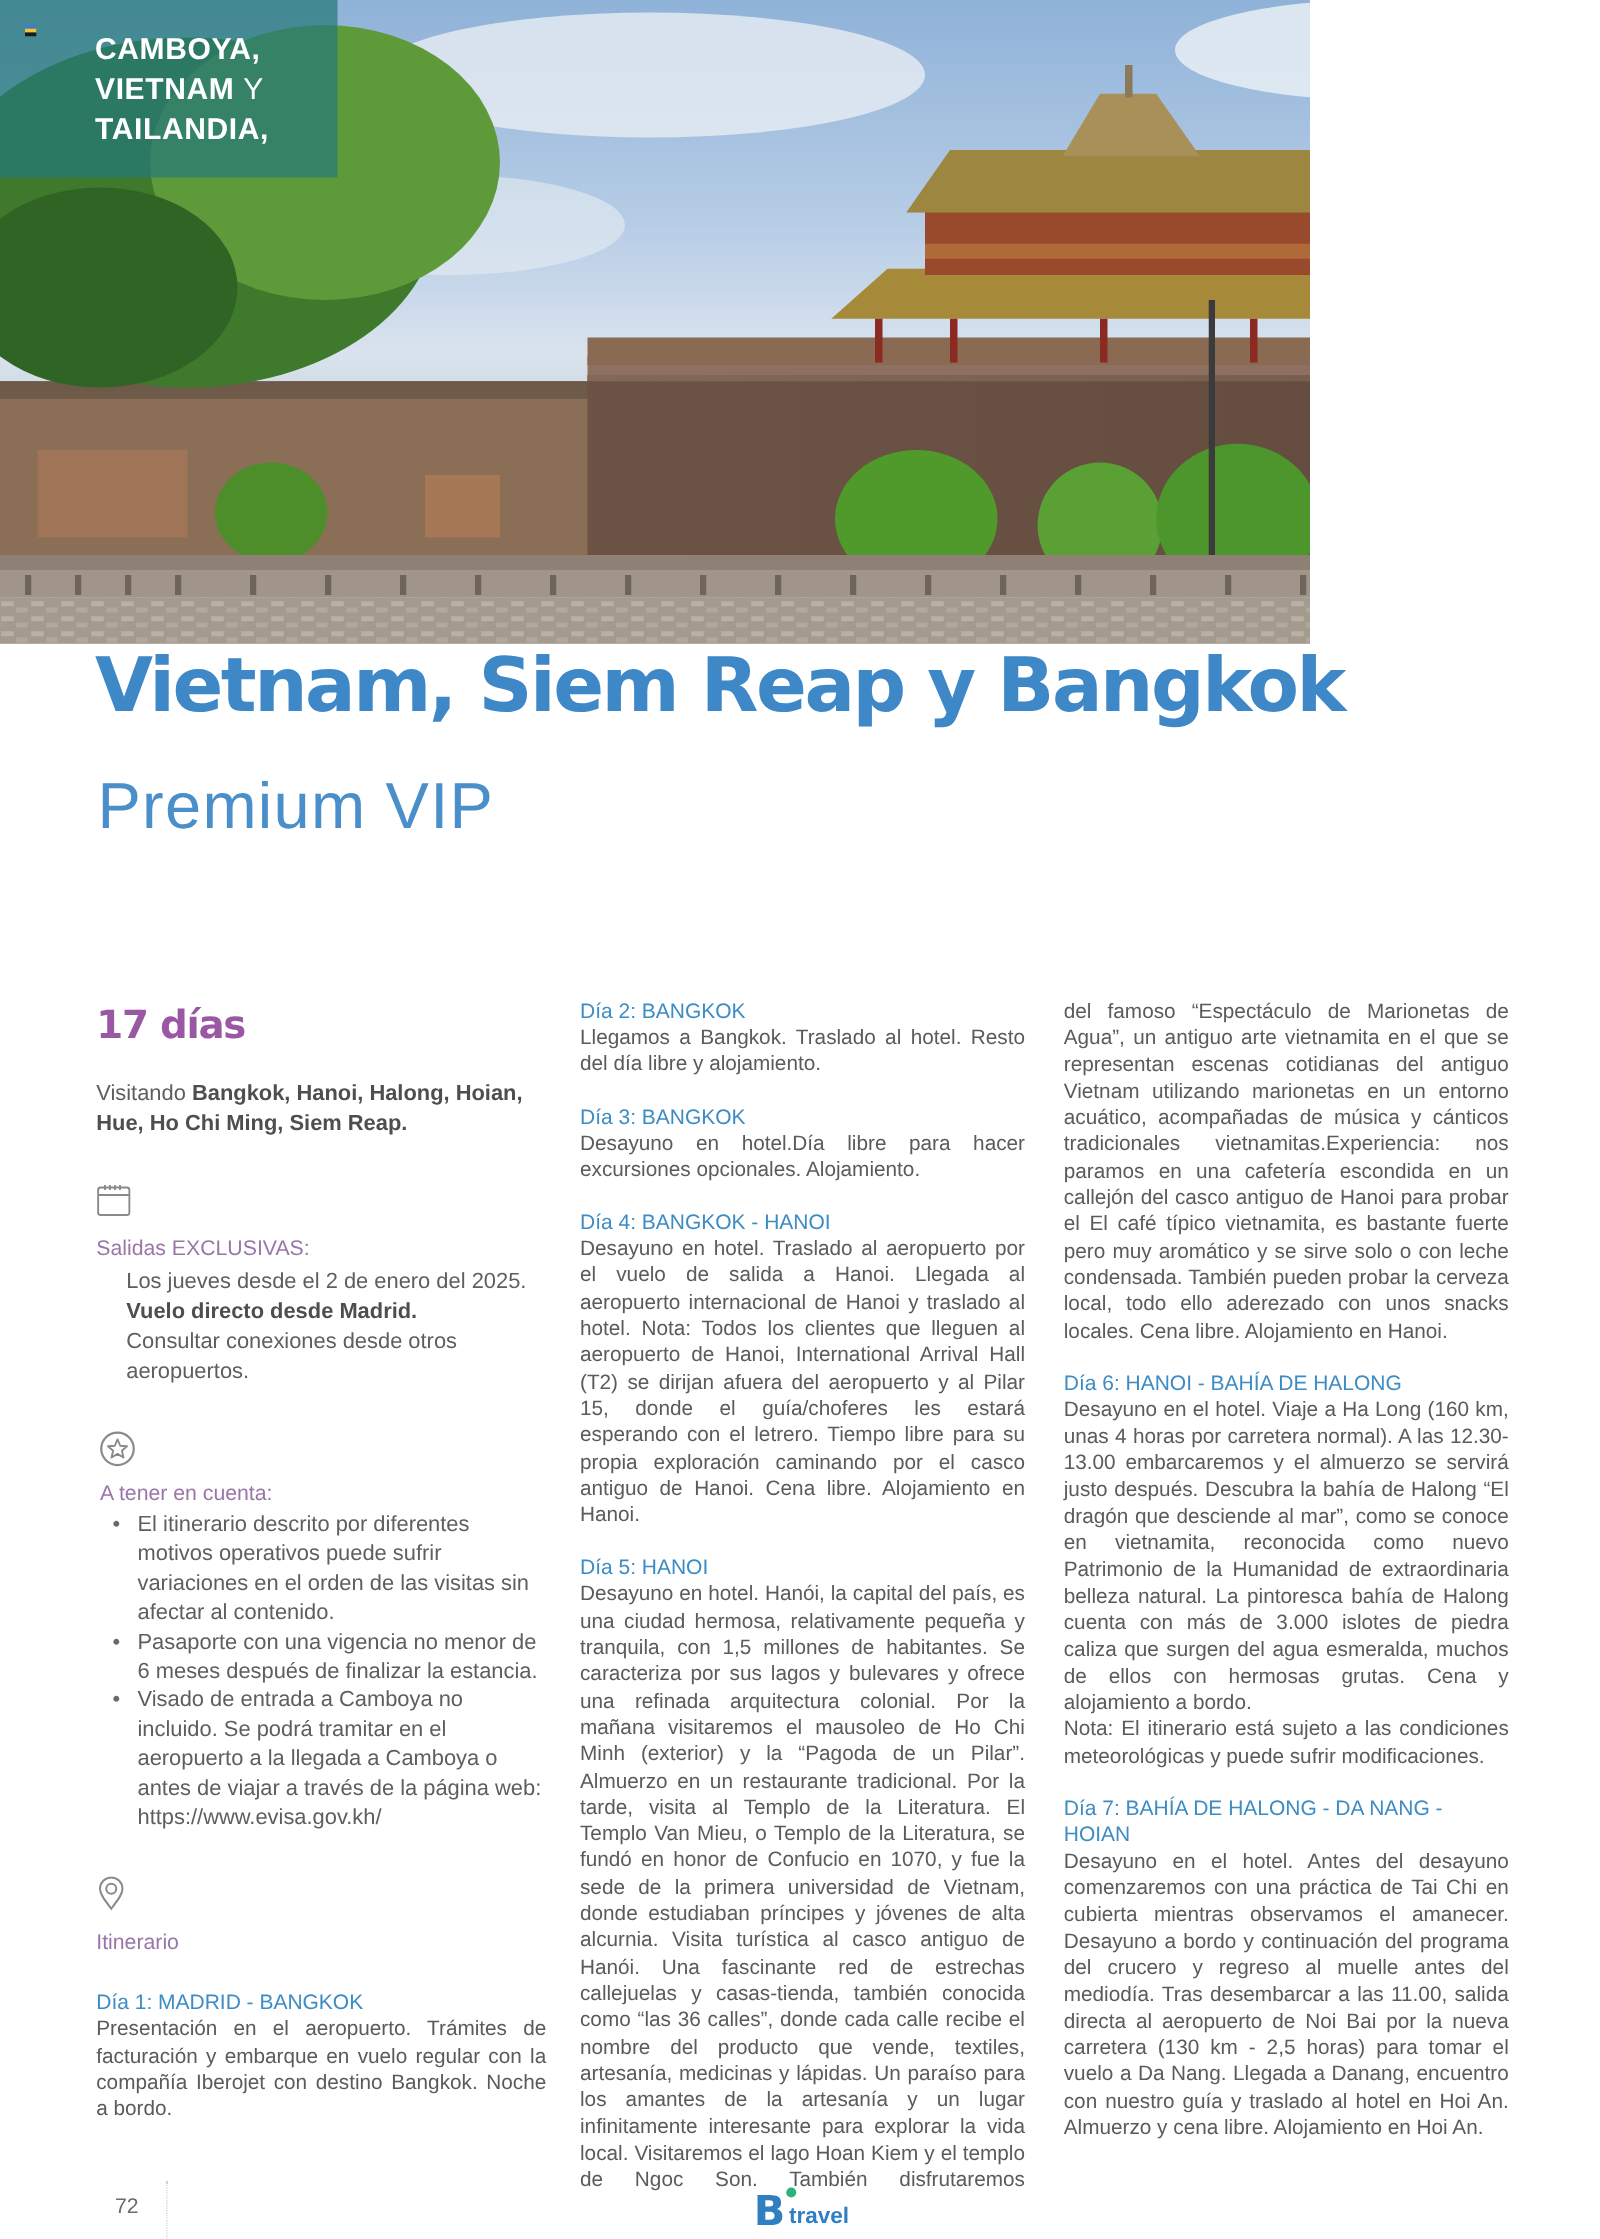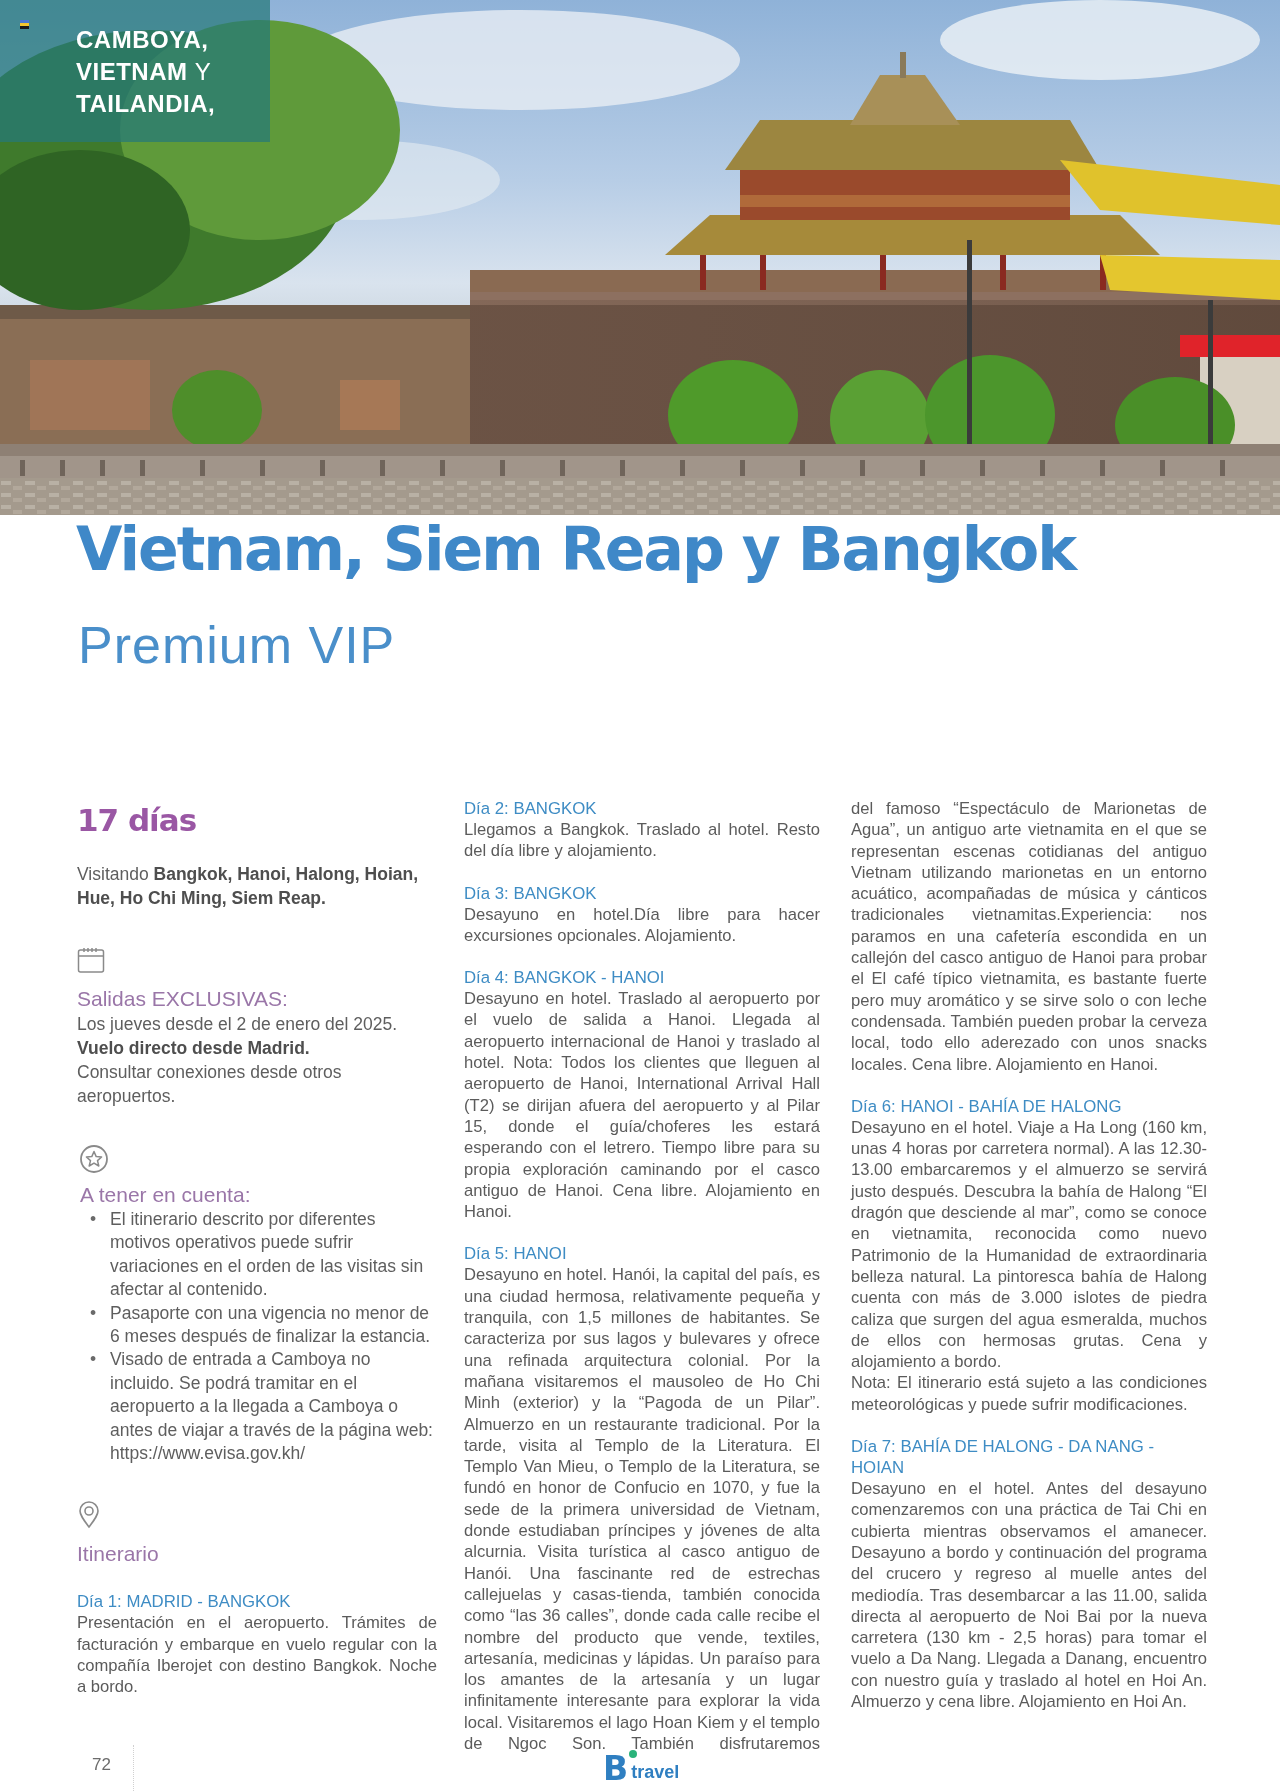--- a/index.html
+++ b/index.html
@@ -1,20 +1,20 @@
 <!DOCTYPE html>
 <html><head>
 <meta charset="utf-8">
 <style>
   * { box-sizing: border-box; margin: 0; padding: 0; }
   html, body { width: 1280px; height: 1791px; background: #ffffff; overflow: hidden; }
   body { position: relative; font-family: "Liberation Sans", sans-serif; color: #5a5a5a; }
 
   
-  .hero { position: absolute; left: 0; top: 0; width: 1280px; height: 515px; overflow: hidden;
+  .hero { position: absolute; left: 0; top: 0; width: 1048px; height: 515px; overflow: hidden;
           background: linear-gradient(180deg, #8fb2d8 0%, #b7cde6 35%, #d9e3ee 55%, #cfd9e2 62%); }
   .hero svg { position: absolute; left: 0; top: 0; }
   .region-badge { position: absolute; left: 0; top: 0; width: 270px; height: 142px;
                   background: rgba(38, 120, 120, 0.72); padding: 24px 0 0 76px; }
   .region-badge .flag { position: absolute; left: 20px; top: 20px; width: 9px; height: 9px; }
   .region-badge .flag i { display: block; height: 3px; }
   .region-badge .line { display: block; color: #ffffff; font-family: "Liberation Sans", sans-serif;
                         font-weight: bold; font-size: 24px; line-height: 32px; letter-spacing: 0.5px; }
   .region-badge .line .thin { font-weight: normal; }
 
@@ -28,22 +28,22 @@
   .col { position: absolute; top: 798px; font-size: 16.6px; line-height: 21.3px; color: #5b5b5b; }
   .col-left { left: 77px; width: 360px; top: 800px; }
   .col-mid { left: 464px; width: 356px; }
   .col-right { left: 851px; width: 356px; }
 
   .days { font-family: "DejaVu Sans", sans-serif; font-weight: bold; font-size: 31px; color: #9a57a4;
           letter-spacing: -1px; line-height: 40px; margin-bottom: 22px; }
   .visiting { font-size: 17.5px; line-height: 24px; color: #5e5e5e; }
   .visiting b { color: #4e4e4e; }
   .icon-box { margin-top: 30px; height: 32px; }
-  .sect-title { font-size: 21px; color: #9a76a8; line-height: 26px; margin-top: 4px; }
-  .sect-body { font-size: 17.5px; line-height: 24px; color: #5e5e5e; }
+  .sect-title { font-size: 17px; color: #9a76a8; line-height: 26px; margin-top: 4px; }
+  .sect-body { font-size: 17.5px; line-height: 24px; color: #5e5e5e; margin-left: 24px; }
   .sect-body b { color: #4e4e4e; }
   .bullets { list-style: none; margin-top: 0; padding-left: 13px; }
   .bullets li { position: relative; padding-left: 20px; font-size: 17.5px; line-height: 23.4px; color: #5e5e5e; }
   .bullets li::before { content: "•"; position: absolute; left: 0; top: 0; color: #6a6a6a; }
 
   .day-title { color: #3e8cc4; font-size: 16.8px; line-height: 21px; }
   .day-body { text-align: justify; text-align-last: left; font-size: 16.6px; line-height: 21.3px; color: #5b5b5b; }
   .day-block { margin-bottom: 21px; }
   .note { }
 

